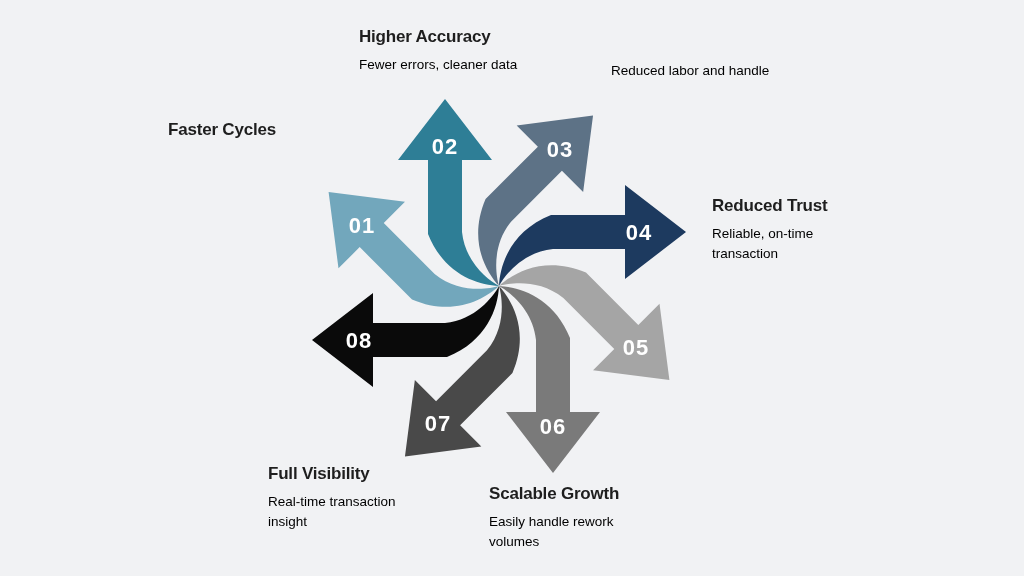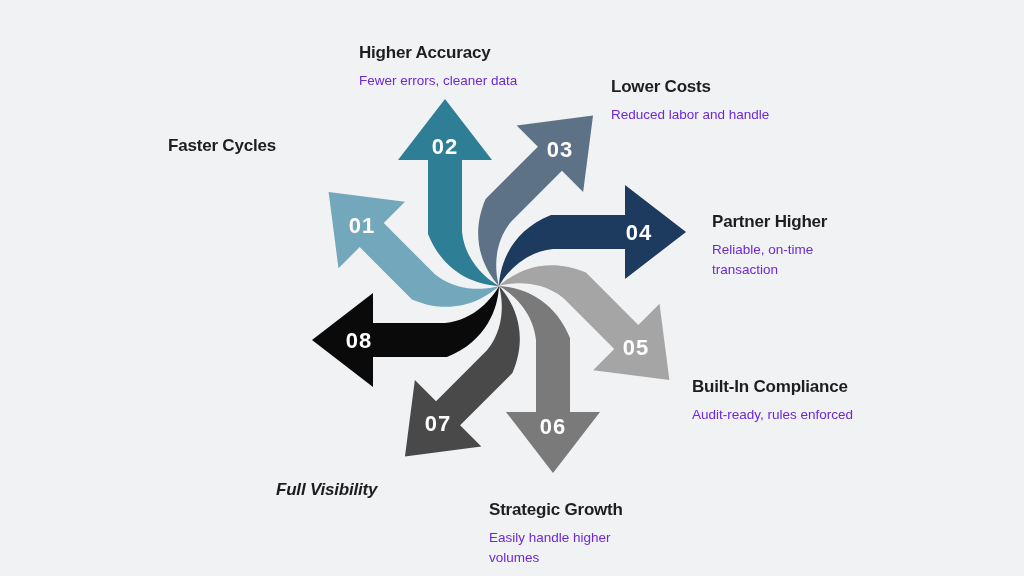--- a/index.html
+++ b/index.html
@@ -9,27 +9,27 @@
     background:#f1f2f4;
     overflow:hidden;
     font-family:"Liberation Sans","DejaVu Sans",sans-serif;
   }
   .pinwheel{position:absolute;left:0;top:0;}
   .arrow-number{
     font-family:"Liberation Sans","DejaVu Sans",sans-serif;
     font-size:22px;font-weight:700;letter-spacing:1px;
     fill:#ffffff;text-anchor:middle;dominant-baseline:central;
   }
-  .label{position:absolute;max-width:220px;margin-top:16px;}
+  .label{position:absolute;max-width:220px;}
   .label-title{
     font-size:17px;font-weight:700;color:#1e1e1e;letter-spacing:-0.2px;
     margin:0 0 8px 0;line-height:1.2;white-space:nowrap;
   }
   .label-desc{
-    font-size:13.5px;color:#6d28d9;line-height:1.45;
+    font-size:13.5px;color:#000000;line-height:1.45;
     white-space:pre-line;
   }
 </style>
 </head>
 <body>
 
 <div class="stage">
 
   <svg class="pinwheel" width="1024" height="576" viewBox="0 0 1024 576">
 
@@ -71,39 +71,36 @@
   <div class="label" style="left:168px;top:120px;">
     <div class="label-title">Faster Cycles</div>
   </div>
 
   <div class="label" style="left:359px;top:27px;">
     <div class="label-title">Higher Accuracy</div>
     <div class="label-desc">Fewer errors, cleaner data</div>
   </div>
 
   <div class="label" style="left:611px;top:61px;">
-    <div class="label-title">Lower Costs</div>
     <div class="label-desc">Reduced labor and handle</div>
   </div>
 
   <div class="label" style="left:712px;top:196px;">
-    <div class="label-title">Partner Higher</div>
+    <div class="label-title">Reduced Trust</div>
     <div class="label-desc">Reliable, on-time
 transaction</div>
   </div>
 
-  <div class="label" style="left:692px;top:361px;">
-    <div class="label-title">Built-In Compliance</div>
-    <div class="label-desc">Audit-ready, rules enforced</div>
-  </div>
 
   <div class="label" style="left:489px;top:484px;">
-    <div class="label-title">Strategic Growth</div>
-    <div class="label-desc">Easily handle higher
+    <div class="label-title">Scalable Growth</div>
+    <div class="label-desc">Easily handle rework
 volumes</div>
   </div>
 
-  <div class="label" style="left:276px;top:464px;font-style:italic;">
+  <div class="label" style="left:268px;top:464px;">
     <div class="label-title">Full Visibility</div>
+    <div class="label-desc">Real-time transaction
+insight</div>
   </div>
 
 
 </div>
 
 </body></html>

